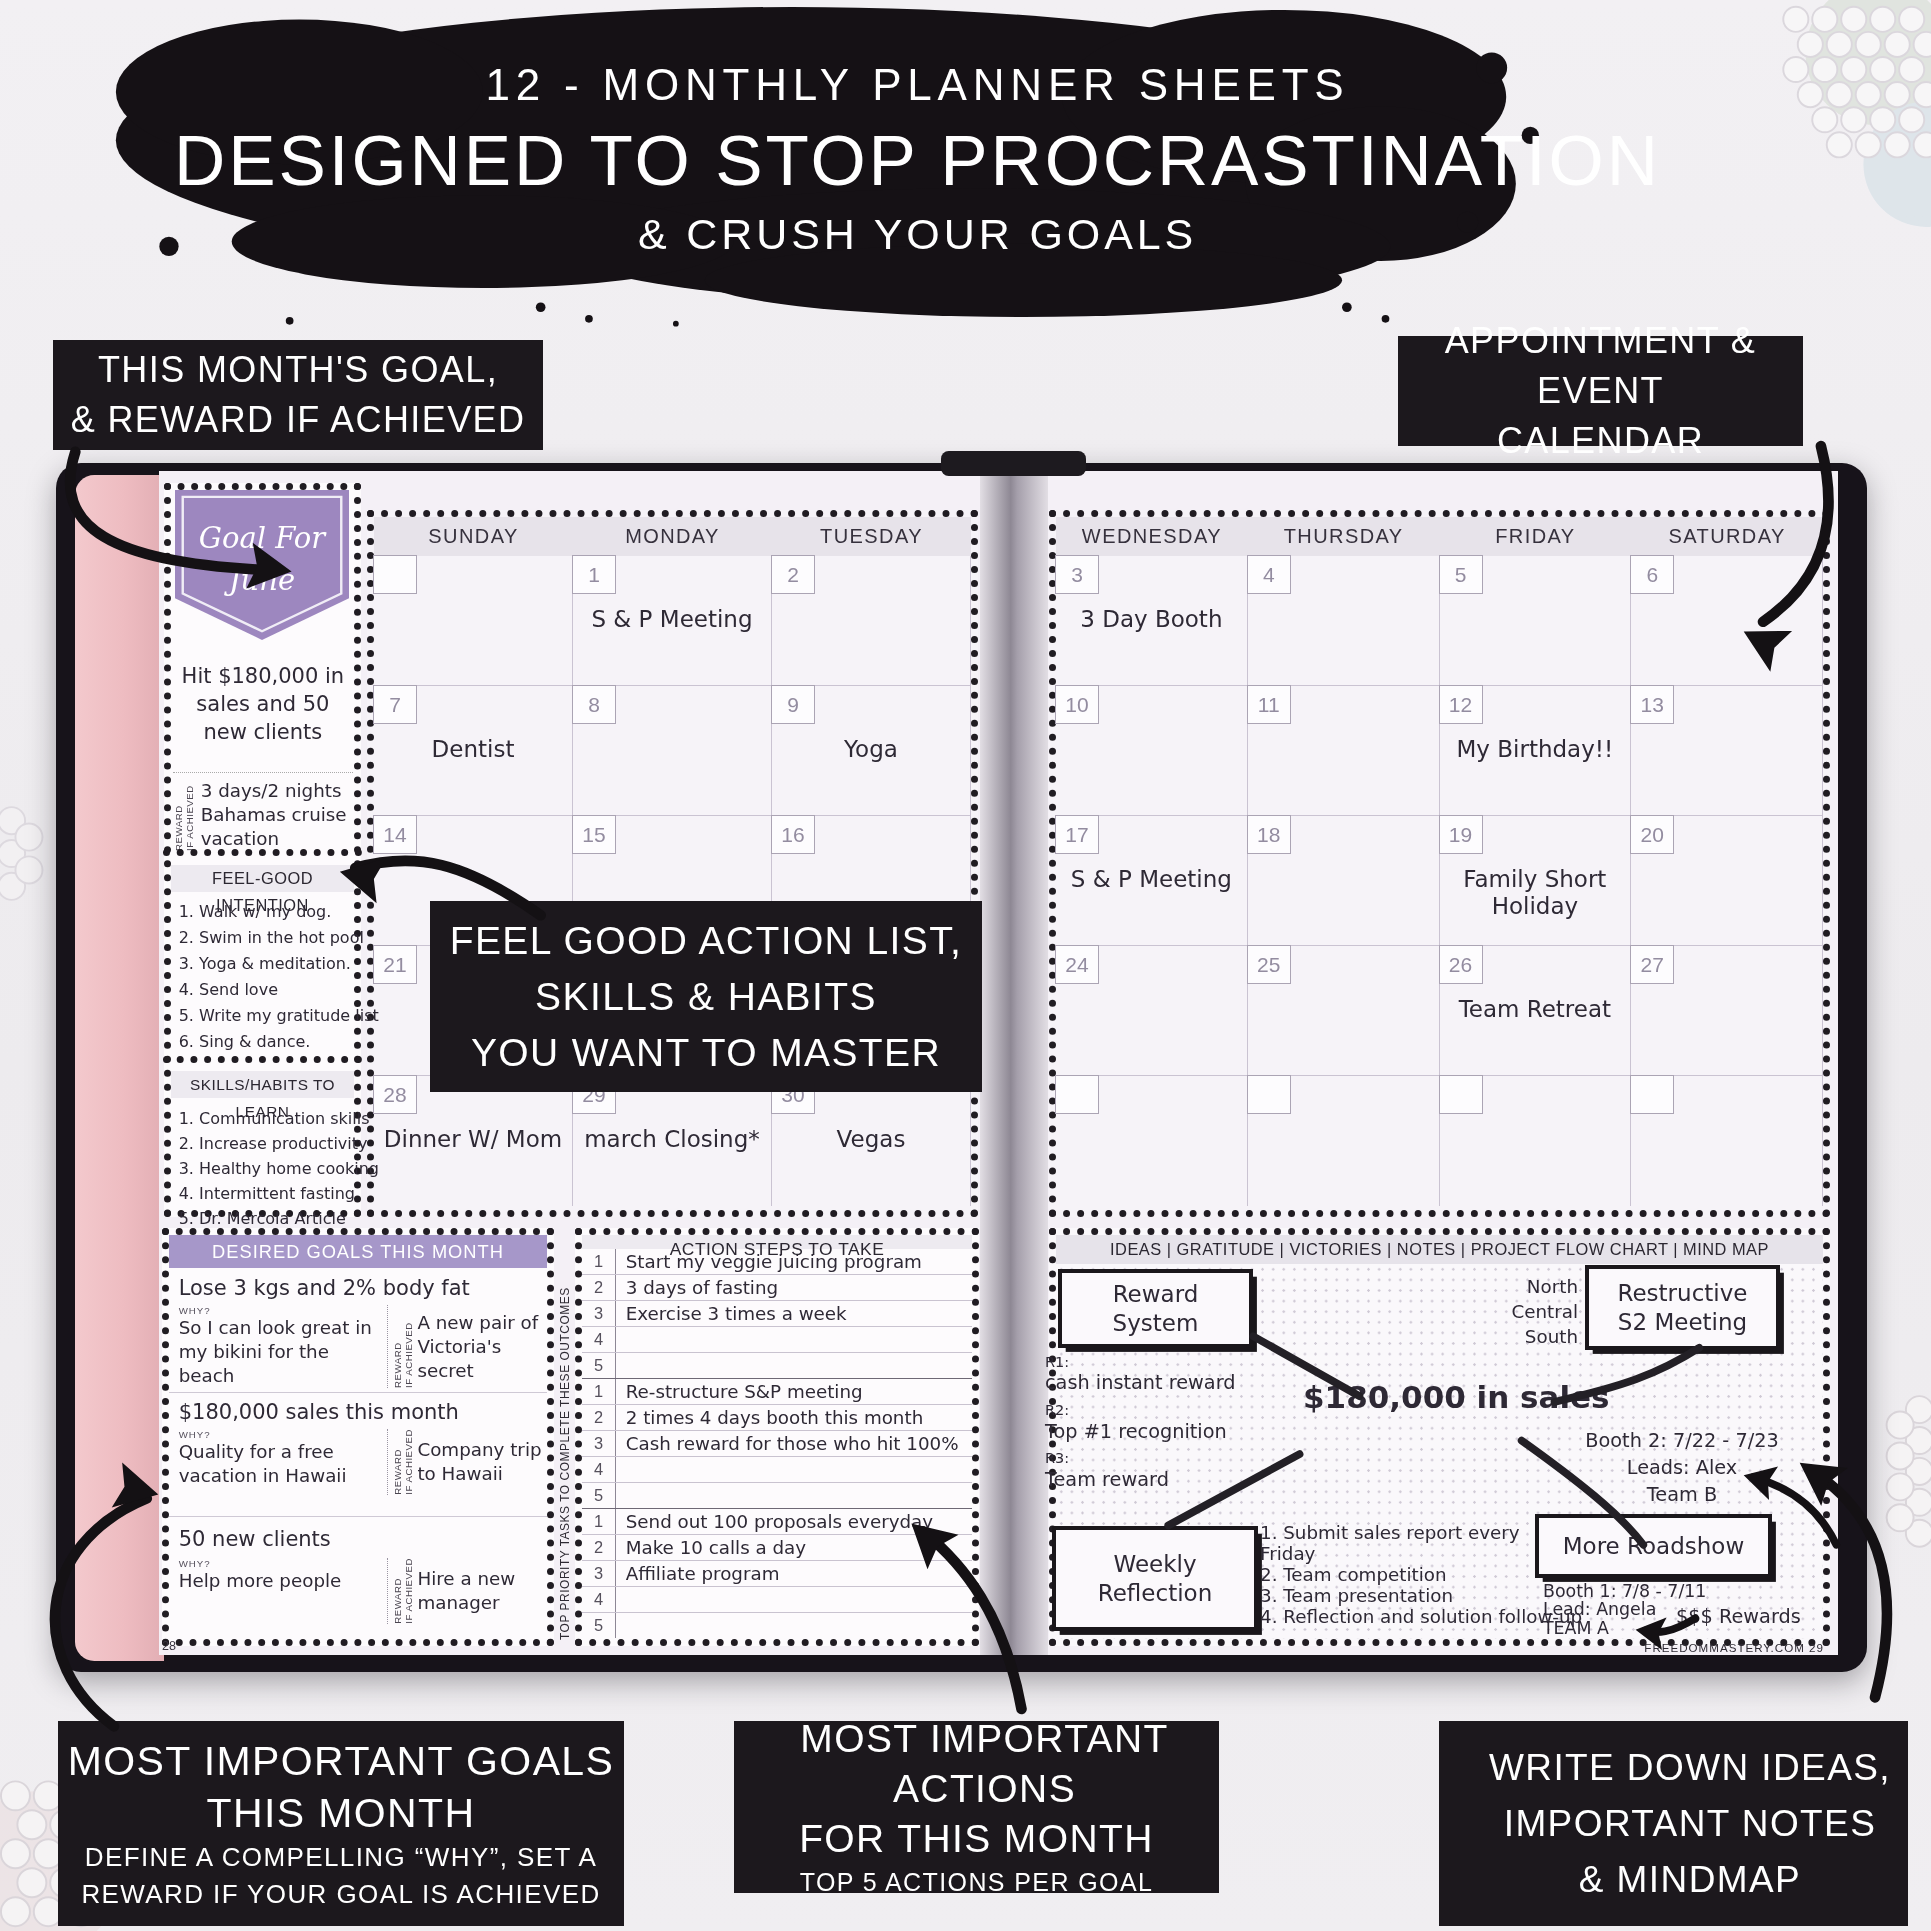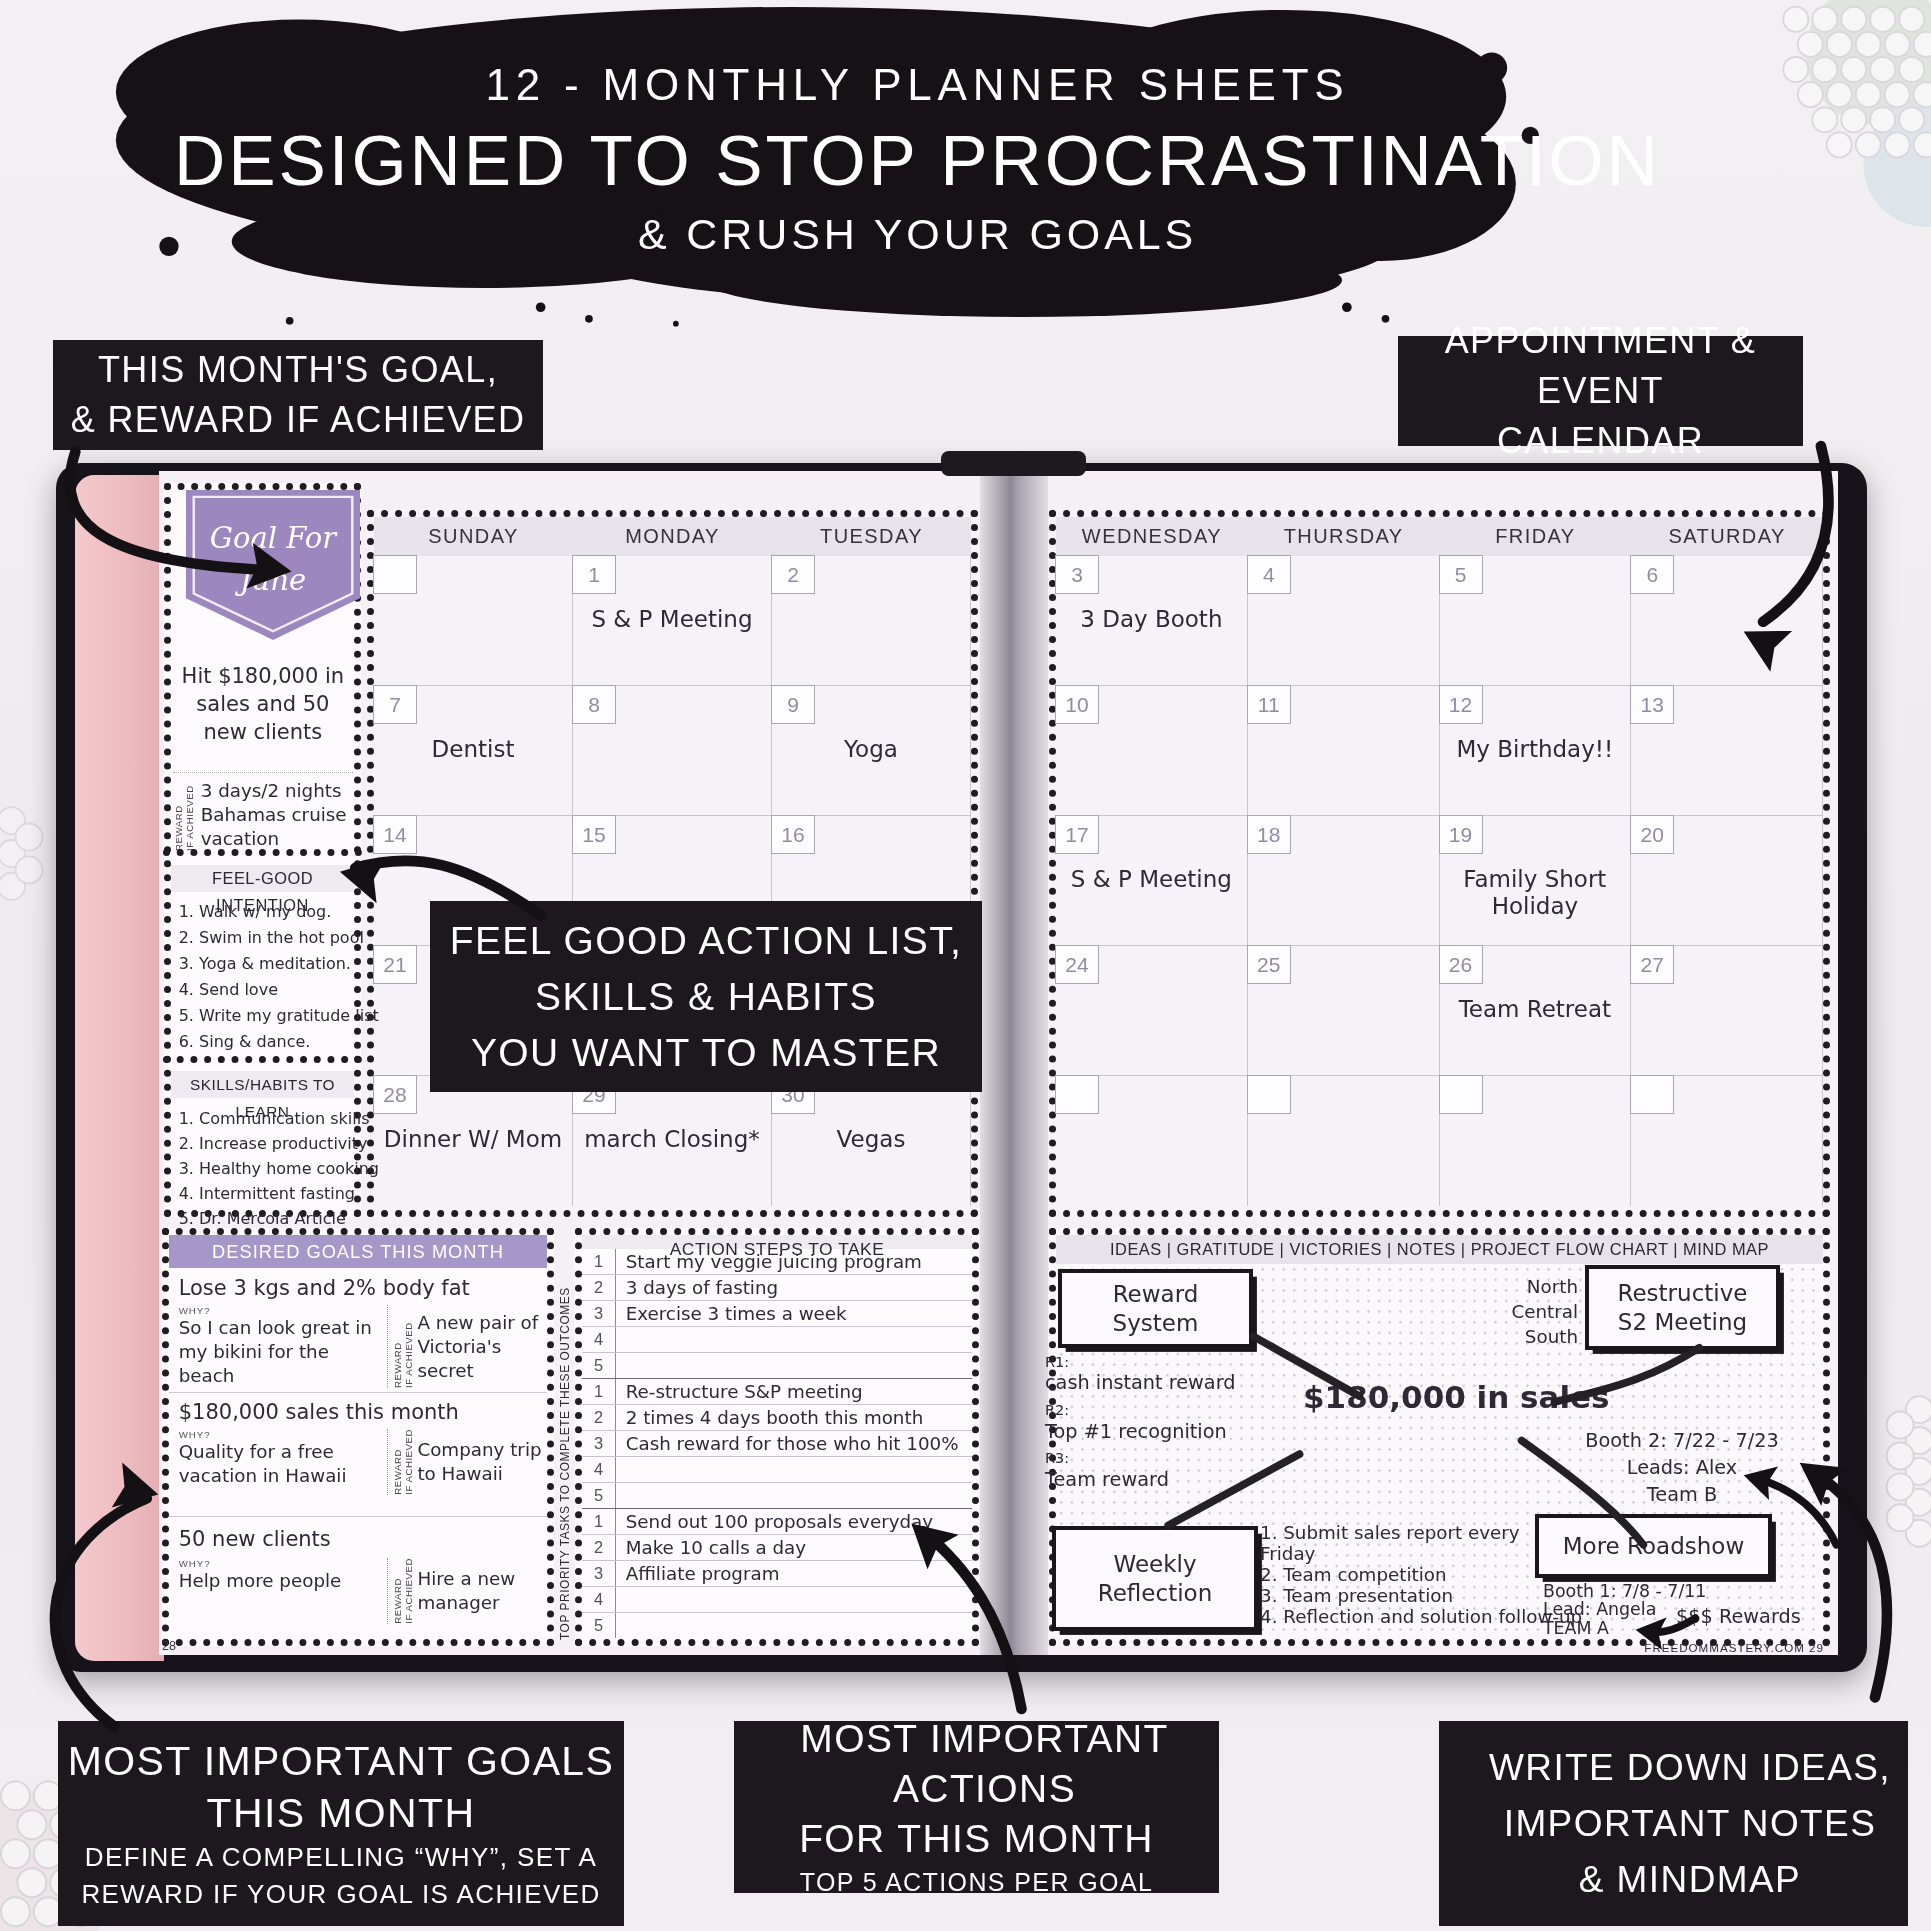--- a/index.html
+++ b/index.html
@@ -155,21 +155,21 @@
 
   <div class="abs" style="left:56px;top:463px;width:1811px;height:1209px;background:#17131a;border-radius:25px;z-index:10;box-shadow:0 9.7px 29px rgba(30,25,35,.35);">
     <div class="abs" style="left:19.3px;top:11.6px;width:89px;height:1186px;border-radius:19.3px 0 0 19.3px;background:linear-gradient(90deg,#f3c9cd 0%,#eebcc1 55%,#e2aeb4 100%);"></div>
     <div class="page abs" style="left:103px;top:7.7px;width:821px;height:1184px;"></div>
     <div class="abs" style="left:924px;top:7.7px;width:68px;height:1184px;background:linear-gradient(90deg,#e2dee4 0%,#8e8894 45%,#a59fab 55%,#e2dee4 100%);"></div>
     <div class="page abs" style="left:992px;top:7.7px;width:790px;height:1184px;"></div>
     <div class="abs" style="left:885px;top:-11.6px;width:145px;height:25px;background:#1d1a1f;border-radius:7.7px;"></div>
   </div>
 
   <div class="dotframe abs" style="left:164px;top:483px;width:183px;height:720px;background:#fdfbfd;z-index:15;">
-    <div class="abs" style="left:15px;top:0;width:174px;height:150px;">
+    <div class="abs" style="left:4px;top:0;width:174px;height:150px;">
       <svg width="174" height="150" viewBox="0 0 180 155">
         <polygon points="0,0 180,0 180,112 90,155 0,112" fill="#9d87bf"></polygon>
         <polygon points="8,7 172,7 172,107 90,146 8,107" fill="none" stroke="#ffffff" stroke-opacity="0.85" stroke-width="2.5"></polygon>
       </svg>
       <div class="script abs" style="left:0;top:31px;width:174px;text-align:center;font-size:29px;">Goal For</div>
       <div class="script abs" style="left:0;top:73px;width:174px;text-align:center;font-size:29px;">June</div>
     </div>
     <div class="hw abs" style="left:1.9px;top:172px;width:180px;text-align:center;font-size:21px;line-height:28px;">Hit $180,000 in sales and 50 new clients</div>
     <div class="abs row" style="left:1.9px;top:282px;width:180px;border-top:1px dotted #aaa;padding-top:5.8px;">
       <span class="vlabel">REWARD</span>

